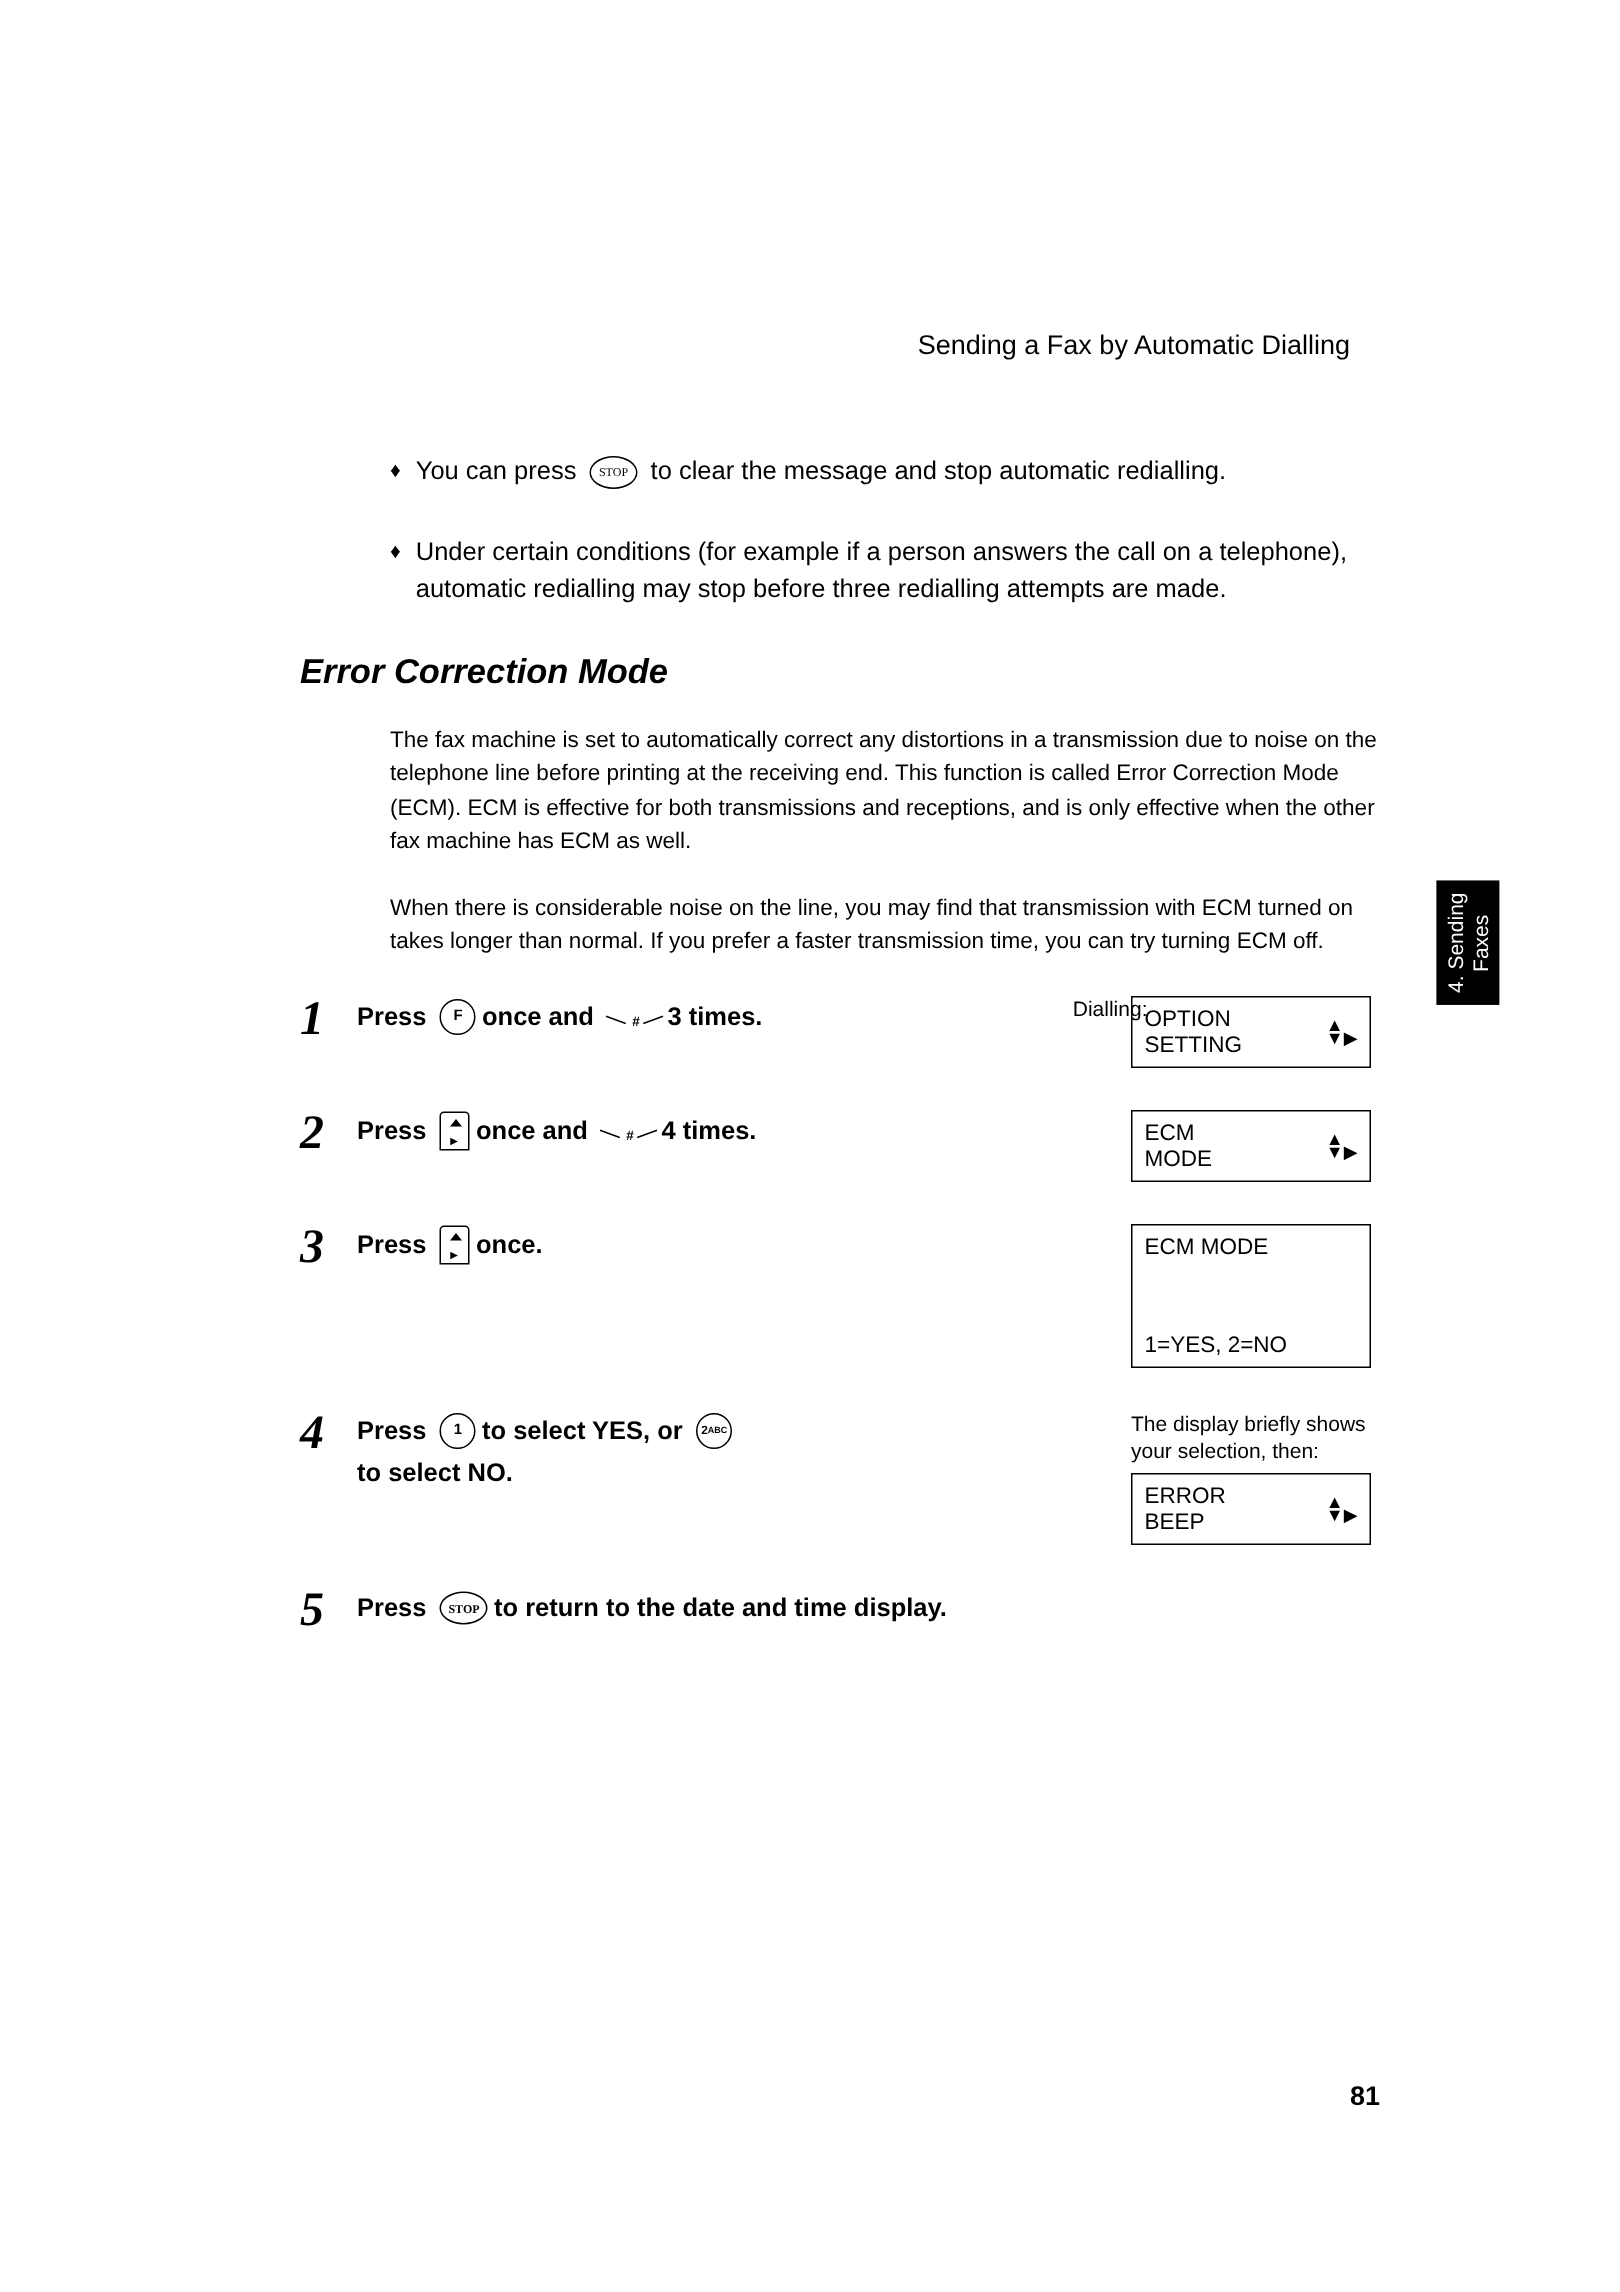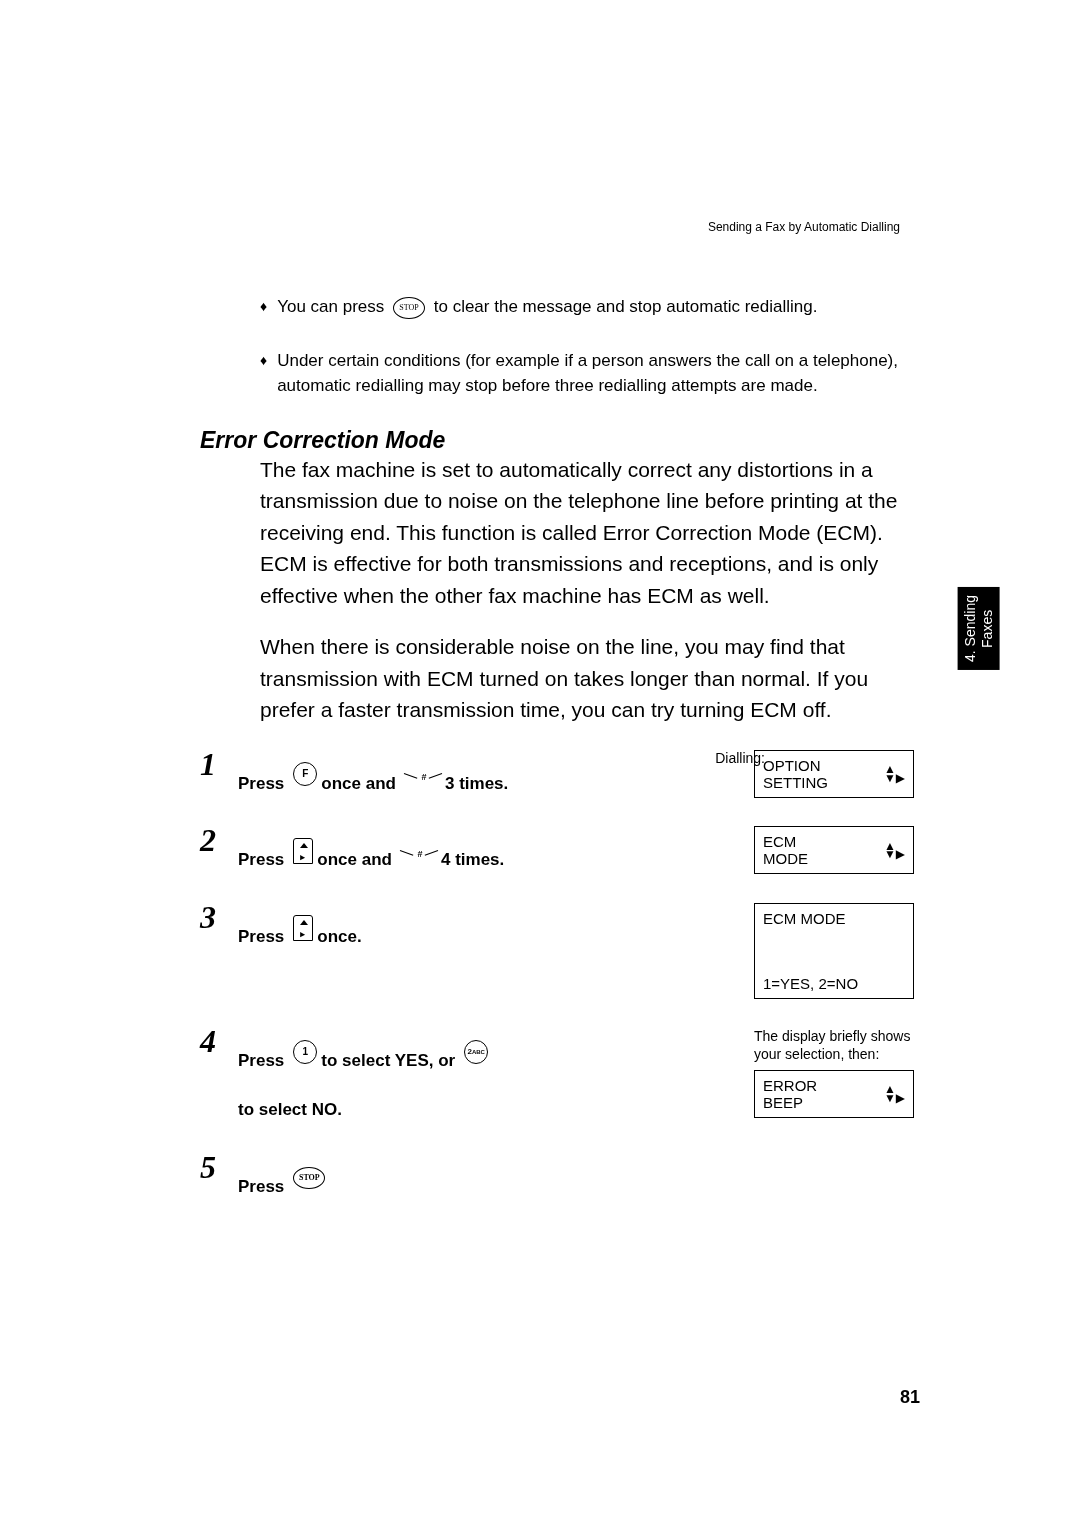--- a/index.html
+++ b/index.html
@@ -10,21 +10,21 @@
     body {
       font-family: Arial, Helvetica, sans-serif;
       background: #fff;
       width: 1080px;
       height: 1528px;
       position: relative;
       padding: 220px 160px 100px 200px;
     }
     .header-text {
       text-align: right;
-      font-size: 12px;
+      font-size: 18px;
       margin-bottom: 60px;
       padding-right: 20px;
     }
     .bullet-section {
       margin-left: 60px;
       margin-bottom: 10px;
     }
     .bullet-item {
       display: flex;
       align-items: flex-start;
@@ -41,23 +41,24 @@
       flex: 1;
     }
     .section-title {
       font-weight: bold;
       font-style: italic;
       font-size: 23px;
       margin-top: 8px;
     }
     .body-para {
       margin-left: 60px;
-      font-size: 21px;
+      font-size: 15px;
       line-height: 1.5;
       margin-bottom: 20px;
+      margin-top: 22px;
     }
     .steps {
       margin-top: 24px;
     }
     .step-row {
       display: flex;
       align-items: flex-start;
       margin-bottom: 28px;
       position: relative;
     }
@@ -74,21 +75,20 @@
       font-size: 17px;
       font-weight: bold;
       flex: 1;
       display: flex;
       flex-wrap: wrap;
       align-items: center;
       line-height: 1.7;
     }
     .step-instruction span.txt {
       margin-right: 5px;
-      margin-top: 20px;
     }
     .display-label {
       font-size: 14px;
       position: absolute;
       right: 155px;
       top: 0;
     }
     .display-box {
       border: 1.5px solid #000;
       padding: 6px 8px;
@@ -321,20 +321,21 @@
         <span class="nav-symbol">▲<br>▼▶</span>
       </div>
     </div>
   </div>
 
   <div class="step-row">
     <div class="step-num">5</div>
     <div class="step-instruction">
       <span class="txt">Press </span>
       <span class="icon-oval">STOP</span>
+      <span class="txt"> to return to the date and time display.</span>
     </div>
   </div>
 
 </div>
 
 <div class="side-tab">4. Sending<br>Faxes</div>
 
 <div class="page-num">81</div>
 
 </body></html>

